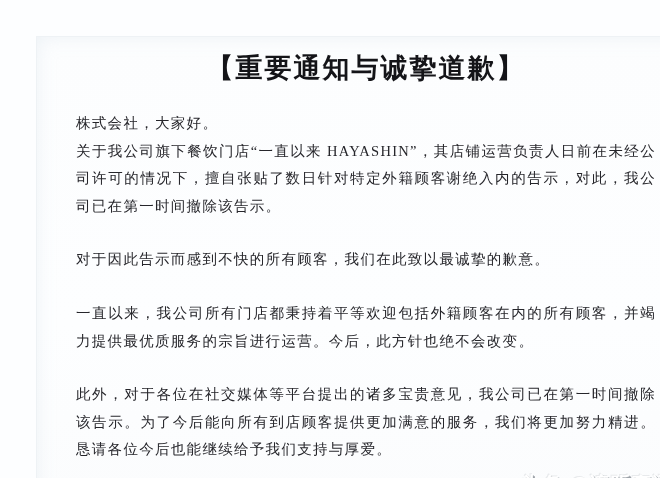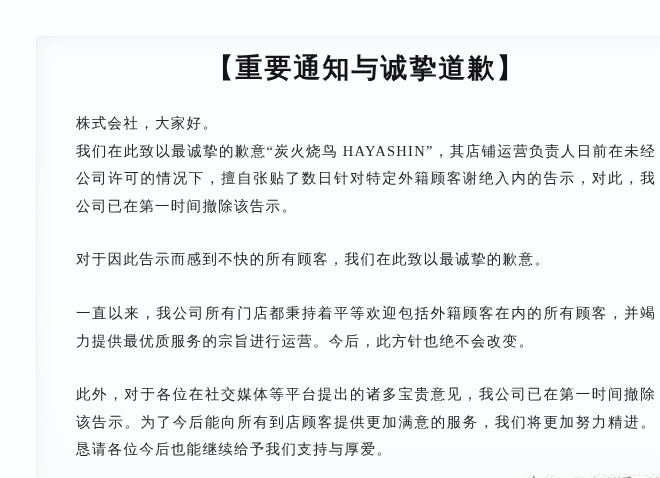--- a/index.html
+++ b/index.html
@@ -72,21 +72,21 @@
 </style>
 </head>
 <body>
 
 <div class="page">
 
   <div class="doc-title">【重要通知与诚挚道歉】</div>
 
   <div class="content">
     <p>株式会社，大家好。</p>
-    <p>我们在此致以最诚挚的歉意“炭火烧鸟 HAYASHIN”，其店铺运营负责人日前在未经公司许可的情况下，擅自张贴了数日针对特定外籍顾客谢绝入内的告示，对此，我公司已在第一时间撤除该告示。</p>
+    <p>关于我公司旗下餐饮门店“一直以来 HAYASHIN”，其店铺运营负责人日前在未经公司许可的情况下，擅自张贴了数日针对特定外籍顾客谢绝入内的告示，对此，我公司已在第一时间撤除该告示。</p>
     <p class="gap-above">对于因此告示而感到不快的所有顾客，我们在此致以最诚挚的歉意。</p>
     <p class="gap-above">一直以来，我公司所有门店都秉持着平等欢迎包括外籍顾客在内的所有顾客，并竭力提供最优质服务的宗旨进行运营。今后，此方针也绝不会改变。</p>
     <p class="gap-above">此外，对于各位在社交媒体等平台提出的诸多宝贵意见，我公司已在第一时间撤除该告示。为了今后能向所有到店顾客提供更加满意的服务，我们将更加努力精进。恳请各位今后也能继续给予我们支持与厚爱。</p>
   </div>
 
   <div class="date-line">2025 年 5 月 12 号</div>
 
   <div class="signature-line">株式会社 SASAYA 控股</div>
 
   <div class="watermark">头条 @谛听膏语</div>

